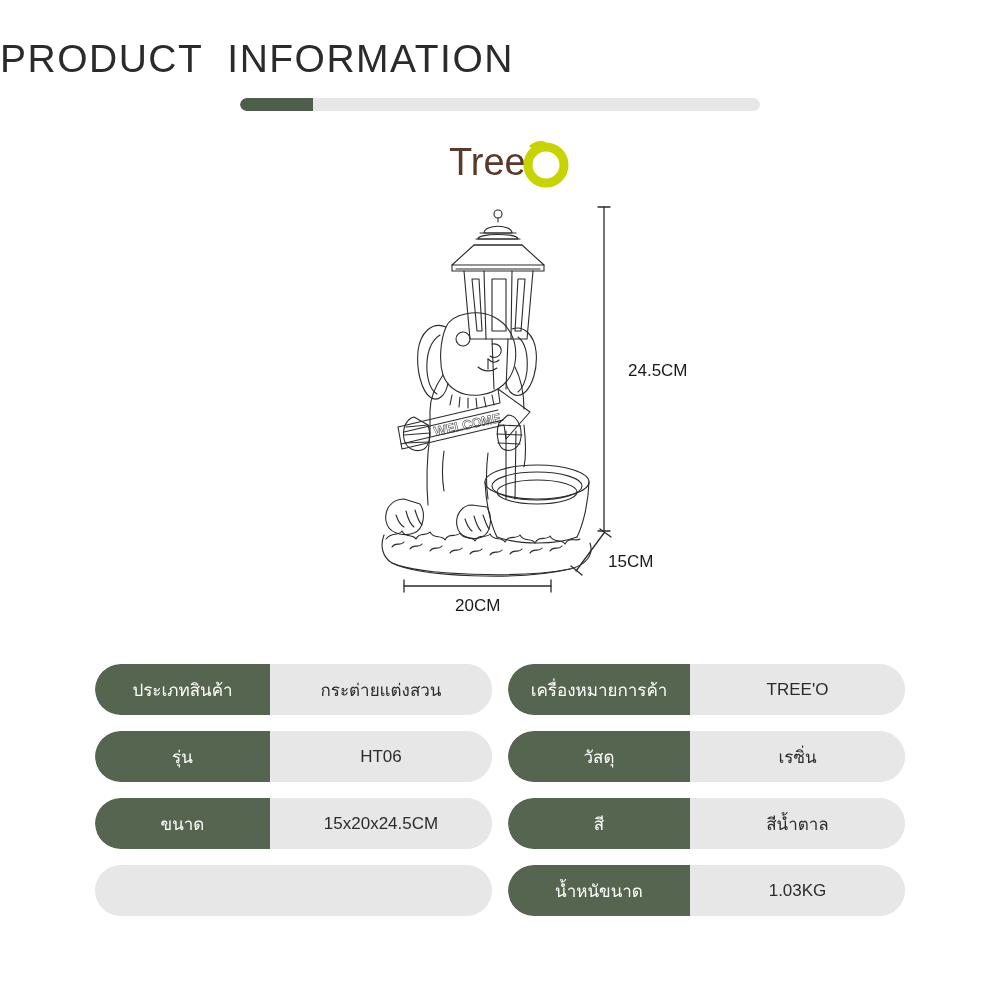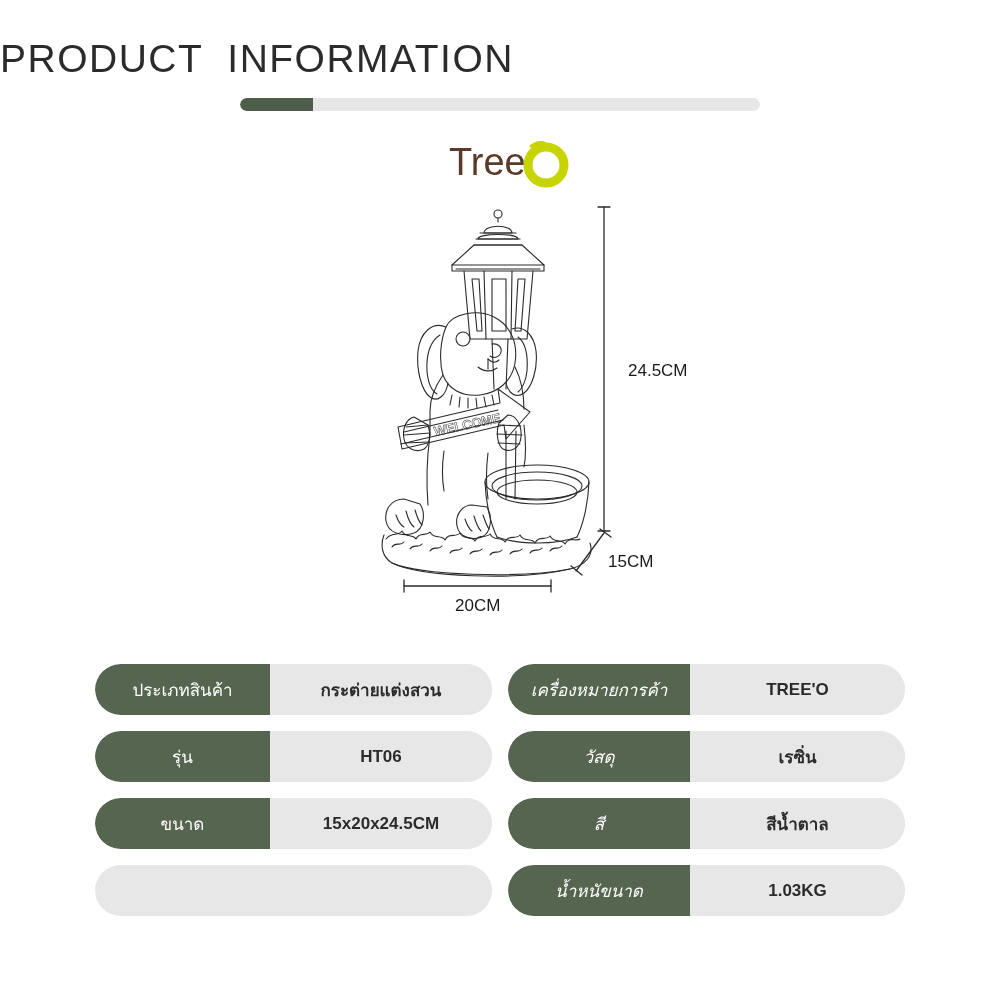--- a/index.html
+++ b/index.html
@@ -95,33 +95,32 @@
     display: flex;
     align-items: center;
     justify-content: center;
     font-size: 17px;
     box-sizing: border-box;
     padding: 0 10px;
     border-radius: 26px 0 0 26px;
     flex: 0 0 auto;
   }
   .col-left .spec-label { width: 175px; }
-  .col-right .spec-label { width: 182px; font-style: italic; }
+  .col-right .spec-label { width: 182px; }
   .spec-value {
     flex: 1 1 auto;
     display: flex;
     align-items: center;
     justify-content: center;
     color: #2b2b2b;
     font-size: 17px;
     background: #e7e7e7;
     border-radius: 0 26px 26px 0;
     padding: 0 8px;
     box-sizing: border-box;
-    font-weight: bold;
   }
   .dim-text {
     font-size: 17px;
     fill: #1a1a1a;
     font-family: "Liberation Sans", "DejaVu Sans", sans-serif;
   }
 </style>
 </head>
 <body>
 

